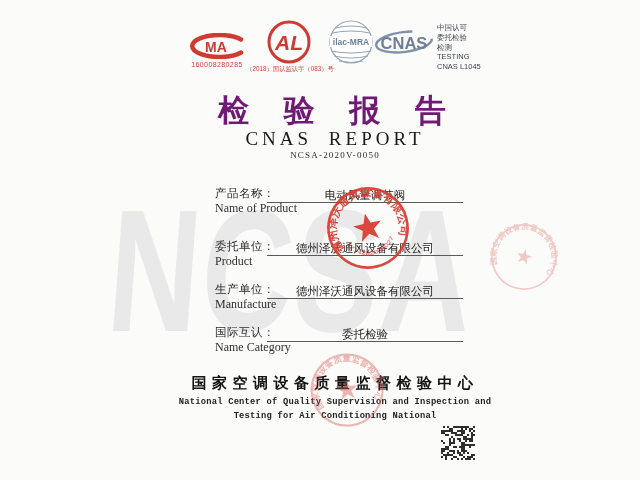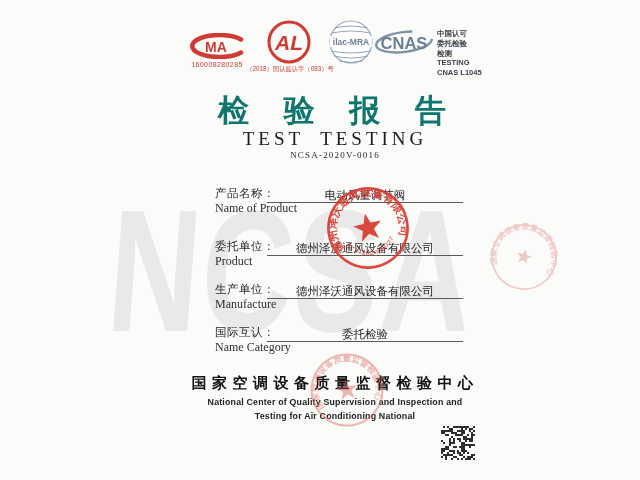--- a/index.html
+++ b/index.html
@@ -4,36 +4,36 @@
 <style>
   html,body{margin:0;padding:0}
   body{width:640px;height:480px;background:#fbfbfa;font-family:"Liberation Sans",sans-serif;position:relative;overflow:hidden}
   .abs{position:absolute}
   
   #watermark{left:116px;top:183px;font-size:120px;font-weight:bold;color:#e9e9e9;line-height:1;
     transform:scale(1.05,1.45) skewX(-6deg);transform-origin:top left;letter-spacing:2px;z-index:0;
     font-family:"Liberation Sans",sans-serif;user-select:none}
   #cma-number{left:184px;top:61px;width:66px;text-align:center;font-size:7px;letter-spacing:.4px;color:#cf3b33;z-index:2}
   #al-caption{left:238px;top:65px;width:104px;text-align:center;font-size:6.3px;color:#cf3b33;z-index:2}
-  #accred{left:437px;top:29px;font-size:7.5px;font-weight:bold;color:#3c424b;line-height:9.8px;z-index:2}
+  #accred{left:437px;top:23px;font-size:7.5px;font-weight:normal;color:#3c424b;line-height:9.8px;z-index:2}
   
   .titleWrap{left:170px;width:330px;text-align:center;z-index:2}
-  #title-zh{top:90px;font-size:31px;font-weight:bold;color:#0f766e;letter-spacing:6px;word-spacing:14px}
+  #title-zh{top:90px;font-size:31px;font-weight:bold;color:#701a75;letter-spacing:6px;word-spacing:14px}
   #title-en{top:128px;font-family:"Liberation Serif",serif;font-size:19px;color:#1b1b1b;letter-spacing:4px;word-spacing:8px}
   #report-no{top:150px;font-family:"Liberation Serif",serif;font-size:9px;color:#2a2a2a;letter-spacing:1.2px}
   
   .flabel{left:215px;font-size:11.5px;color:#2b2b2b;letter-spacing:.5px;z-index:2;font-family:Liberation Mono, monospace}
   .flabel-en{left:215px;font-family:"Liberation Serif",serif;font-size:12px;color:#2e2e2e;z-index:2}
   .fvalue{left:267px;width:196px;text-align:center;font-size:11.5px;color:#222;z-index:2;font-family:"Liberation Serif",serif}
   .fline{left:267px;width:196px;border-top:1px solid #5a5a5a;height:0;z-index:2}
   
   .stamp{z-index:3}
   
   #org-zh{left:150px;width:370px;top:374px;text-align:center;font-size:15px;font-weight:bold;color:#141414;letter-spacing:5.5px;z-index:2}
-  .orgEn{left:135px;width:400px;text-align:center;font-family:Liberation Sans, sans-serif;font-weight:bold;font-size:8.8px;color:#222;letter-spacing:.2px;z-index:2}
+  .orgEn{left:135px;width:400px;text-align:center;font-family:Liberation Mono, monospace;font-weight:bold;font-size:8.8px;color:#222;letter-spacing:.2px;z-index:2}
   #org-en1{top:397px}
   #org-en2{top:411px}
   #qr{left:441px;top:426px;width:34px;height:34px;z-index:2}
 </style>
 </head>
 <body>
 
 <div class="abs" id="watermark">NCSA</div>
 
 <svg class="abs" style="left:186px;top:33px;z-index:2" width="62" height="26" viewBox="0 0 62 26">
@@ -66,22 +66,22 @@
 
 <div class="abs" id="accred">
   <div>中国认可</div>
   <div>委托检验</div>
   <div>检测</div>
   <div>TESTING</div>
   <div>CNAS L1045</div>
 </div>
 
 <div class="abs titleWrap" id="title-zh">检 验 报 告</div>
-<div class="abs titleWrap" id="title-en">TEST TESTING</div>
-<div class="abs titleWrap" id="report-no">NCSA-2020V-0016</div>
+<div class="abs titleWrap" id="title-en">CNAS REPORT</div>
+<div class="abs titleWrap" id="report-no">NCSA-2020V-0050</div>
 
 <div class="abs flabel" style="top:186px">产品名称：</div>
 <div class="abs flabel-en" style="top:201px">Name of Product</div>
 <div class="abs fvalue" style="top:188px">电动风量调节阀</div>
 <div class="abs fline" style="top:202px"></div>
 
 <div class="abs flabel" style="top:239px">委托单位：</div>
 <div class="abs flabel-en" style="top:254px">Product</div>
 <div class="abs fvalue" style="top:241px">德州泽沃通风设备有限公司</div>
 <div class="abs fline" style="top:255px"></div>

